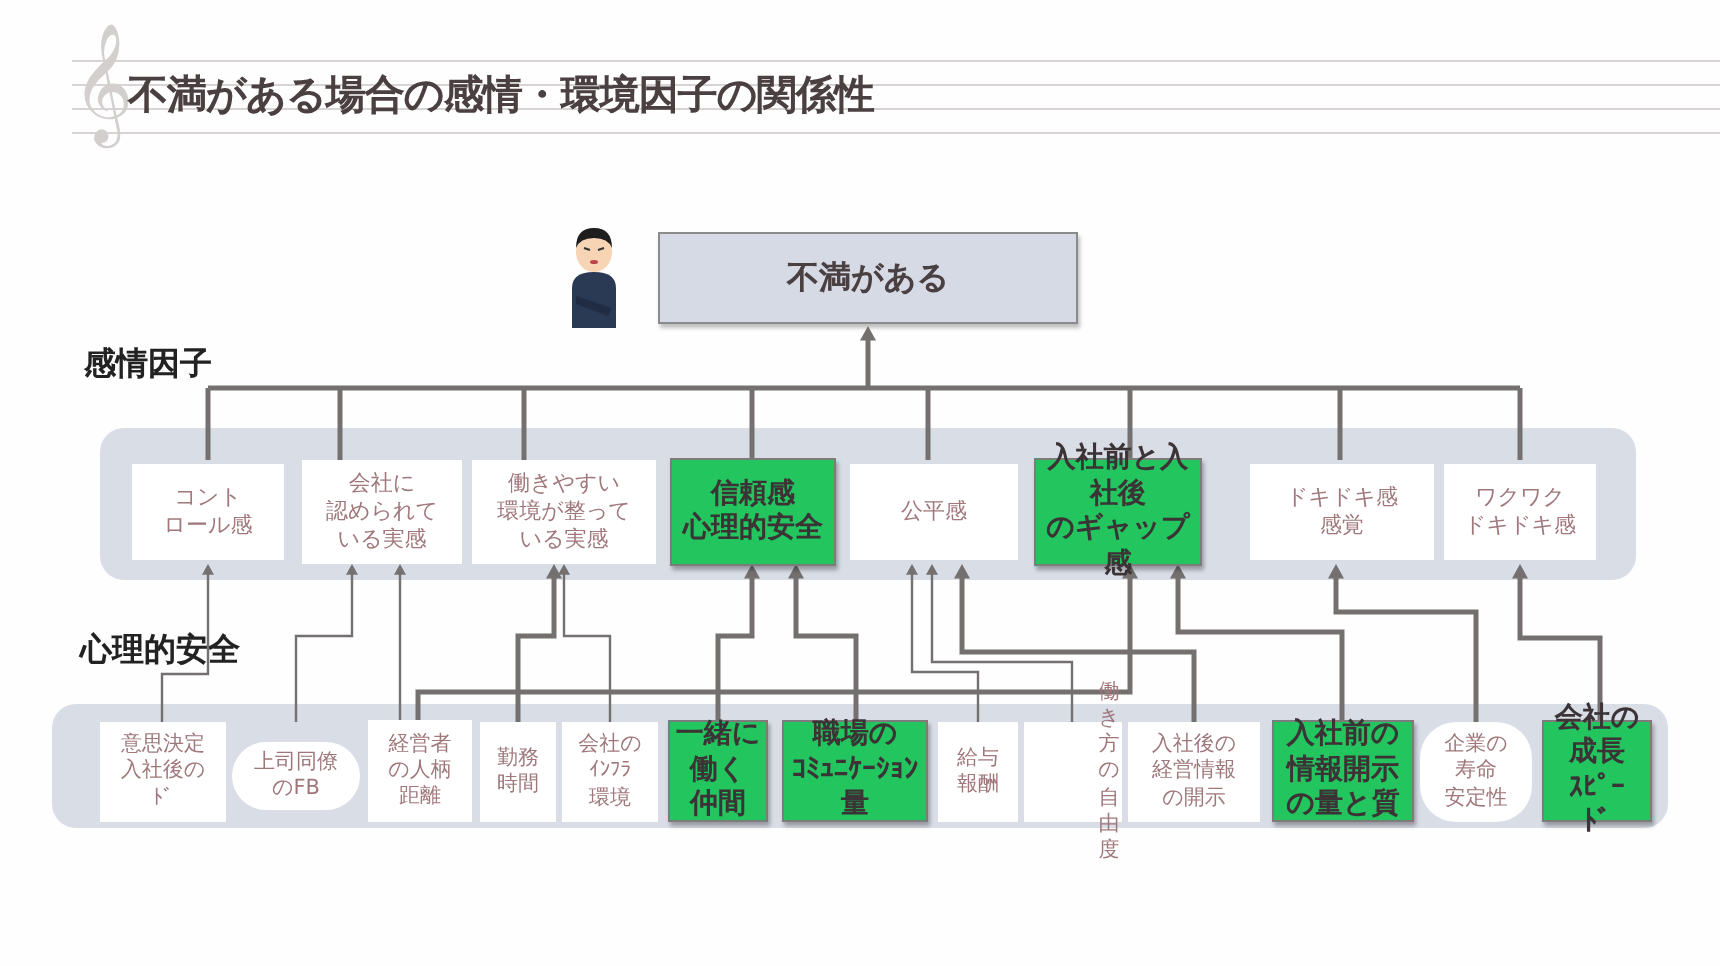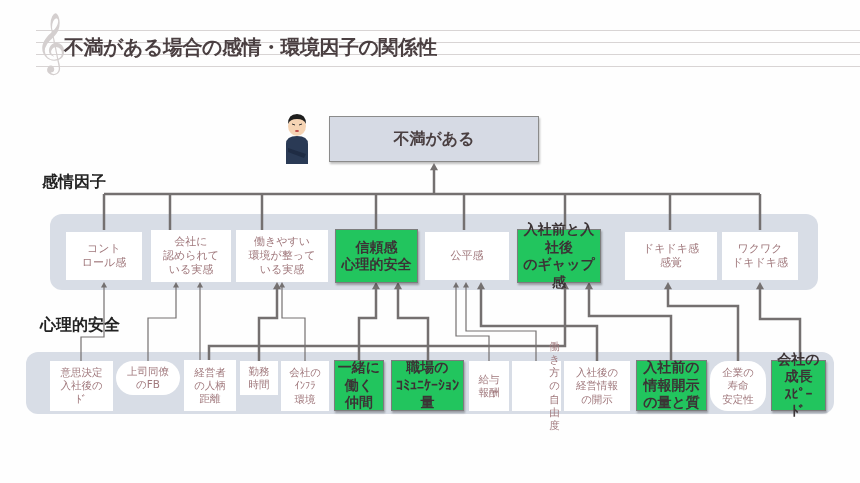--- a/index.html
+++ b/index.html
@@ -111,26 +111,26 @@
 のギャップ感</div>
     <div class="node light" style="left: 625px; top: 232px; width: 92px; height: 48px;">ドキドキ感
 感覚</div>
     <div class="node light" style="left: 722px; top: 232px; width: 76px; height: 48px;">ワクワク
 ドキドキ感</div>
   </div>
 <div id="env-row">
     <div class="node light small" style="left: 50px; top: 361px; width: 63px; height: 50px;">意思決定
 入社後の
 ﾄﾞ</div>
-    <div class="node light small" style="left: 116px; top: 361px; width: 64px; height: 34px; border-radius: 18px;">上司同僚
+    <div class="node light small" style="left: 116px; top: 371px; width: 64px; height: 34px; border-radius: 18px;">上司同僚
 のFB</div>
     <div class="node light small" style="left: 184px; top: 360px; width: 52px; height: 51px;">経営者
 の人柄
 距離</div>
-    <div class="node light small" style="left: 240px; top: 361px; width: 38px; height: 34px;">勤務
+    <div class="node light small" style="left: 240px; top: 361px; width: 38px; height: 50px;">勤務
 時間</div>
     <div class="node light small" style="left: 281px; top: 361px; width: 48px; height: 50px;">会社の
 ｲﾝﾌﾗ
 環境</div>
     <div class="node dark" style="left: 334px; top: 360px; width: 50px; height: 51px;">一緒に
 働く
 仲間</div>
     <div class="node dark" style="left: 391px; top: 360px; width: 73px; height: 51px;">職場の
 ｺﾐｭﾆｹｰｼｮﾝ
 量</div>

